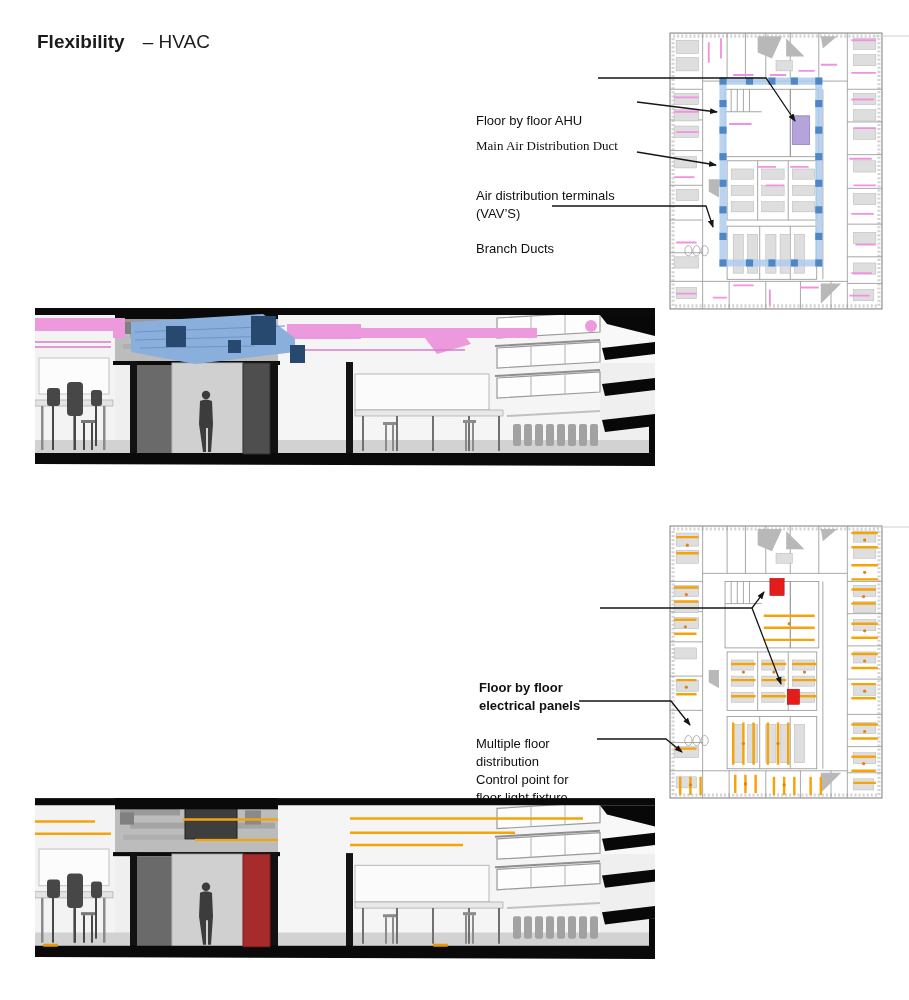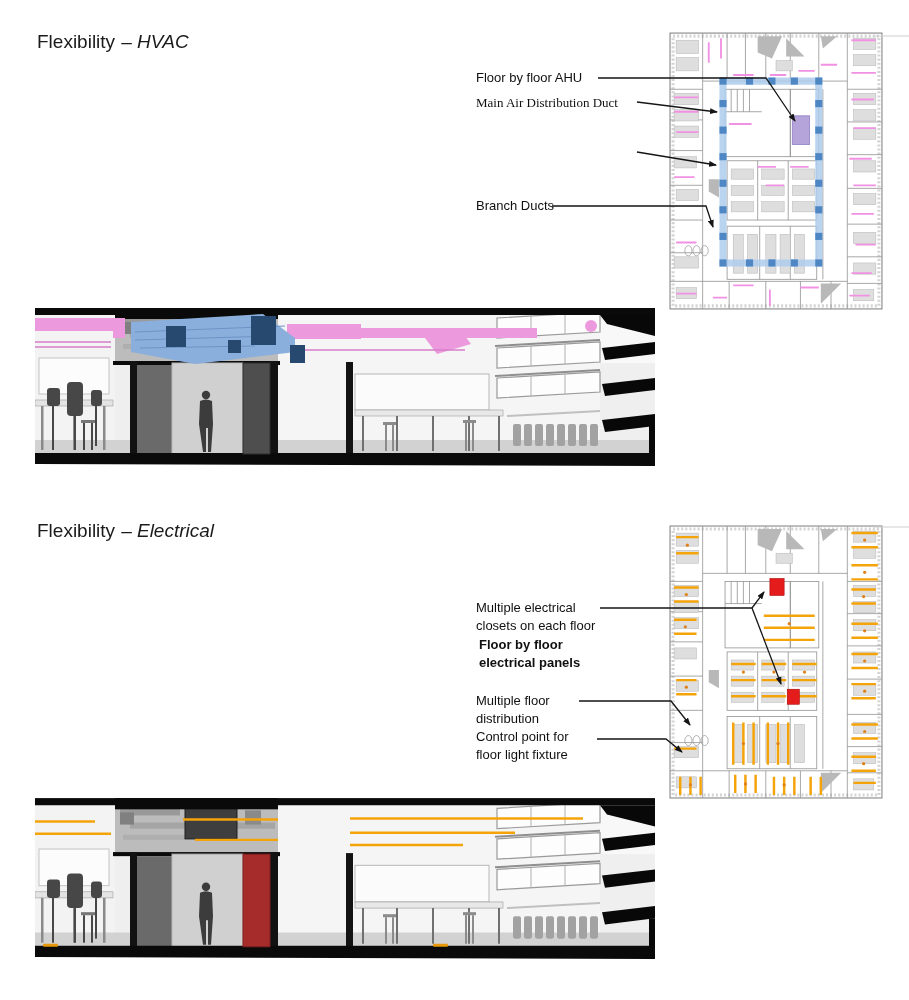--- a/index.html
+++ b/index.html
@@ -1,21 +1,21 @@
 <!DOCTYPE html>
 <html><head>
 <meta charset="utf-8">
 <style>
   html,body{margin:0;padding:0;background:#fff;}
   .page{position:relative;width:909px;height:1000px;background:#ffffff;overflow:hidden;
         font-family:"Liberation Sans","DejaVu Sans",sans-serif;}
   .title{position:absolute;font-size:19px;color:#1b1b1b;white-space:nowrap;}
-  .title .b{font-weight:normal;}
-  .title .r{margin-left:6px;font-weight:normal;font-style:italic;}
-  .lbl{position:absolute;font-size:13px;color:#101010;line-height:18px;white-space:nowrap;}
+  .title .b{font-weight:bold;}
+  .title .r{margin-left:18px;font-weight:normal;}
+  .lbl{position:absolute;font-size:13px;color:#101010;line-height:18px;white-space:nowrap;margin-top:43px;}
   svg{position:absolute;display:block;}
   #arrows{left:0;top:0;pointer-events:none;}
   #plan1{left:668px;top:30px;}
   #plan2{left:668px;top:523px;}
   #sec1{left:35px;top:302px;}
   #sec2{left:35px;top:792px;}
   #t1{left:37px;top:31px;}
   #t2{left:37px;top:520px;}
   #l-ahu{left:476px;top:69px;}
   #l-duct{left:476px;top:94px;font-family:Liberation Serif, serif;}
@@ -205,20 +205,24 @@
 </symbol>
 </defs>
 </svg>
 
 <div id="t1" class="title">
   <span class="b">Flexibility</span><span class="r">– HVAC</span>
 </div>
 
 <div id="l-ahu" class="lbl">Floor by floor AHU</div>
 <div id="l-duct" class="lbl">Main Air Distribution Duct</div>
+<div id="l-term" class="lbl">
+  <div>Air distribution terminals</div>
+  <div>(VAV’S)</div>
+</div>
 <div id="l-branch" class="lbl">Branch Ducts</div>
 
 <svg id="plan1" width="216" height="282" viewBox="0 0 212 276" preserveAspectRatio="none">
   <use href="#plan-base" xlink:href="#plan-base"></use>
   <g>
     <g fill="none" stroke-width="1.8" stroke="#f191e3">
       <path d="M6,66 H30 M6,80 H30 M8,100 H30 M6,144 H26 M8,208 H28 M8,258 H28"></path>
       <path d="M40,12 V32 M52,8 V28 M64,44 H84 M100,44 H116 M128,40 H144 M150,34 H166"></path>
       <path d="M180,10 H204 M180,42 H204 M180,68 H202 M182,96 H204 M178,126 H200 M182,152 H204 M180,180 H202 M184,210 H204 M180,238 H200 M178,260 H198"></path>
       <path d="M60,92 H82 M88,134 H106 M96,152 H114 M120,134 H138"></path>
@@ -278,28 +282,21 @@
     </g>
     <g fill="#27496f">
       <rect x="131" y="24" width="20" height="21"></rect>
       <rect x="216" y="14" width="25" height="29"></rect>
       <rect x="255" y="43" width="15" height="18"></rect>
       <rect x="193" y="38" width="13" height="13"></rect>
     </g>
   </g>
 </svg>
 
-<div id="t2" class="title">
-  <span class="b">Flexibility</span><span class="r">– Electrical</span>
-</div>
-
-<div id="l-closets" class="lbl">
-  <div>Multiple electrical</div>
-  <div>closets on each floor</div>
-</div>
+
 <div id="l-panels" class="lbl">
   <div>Floor by floor</div>
   <div>electrical panels</div>
 </div>
 <div id="l-recessed" class="lbl">
   <div>Multiple floor</div>
   <div>distribution</div>
 </div>
 <div id="l-control" class="lbl">
   <div>Control point for</div>

